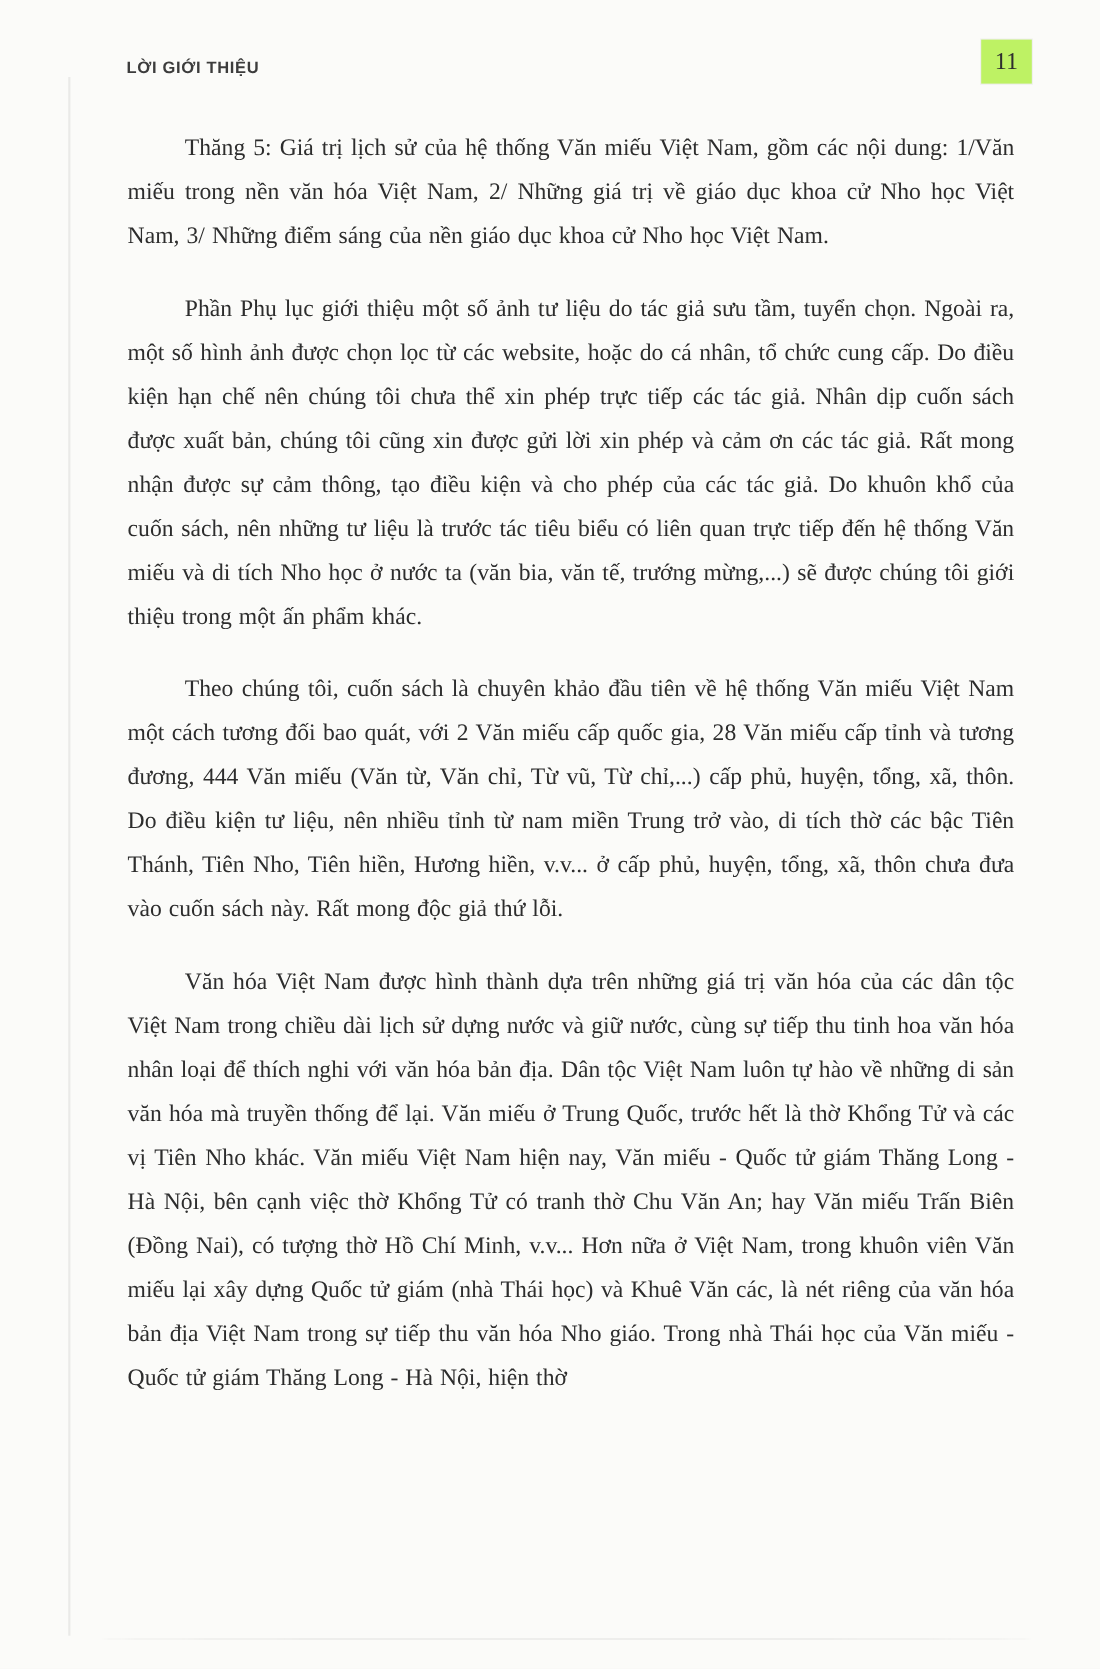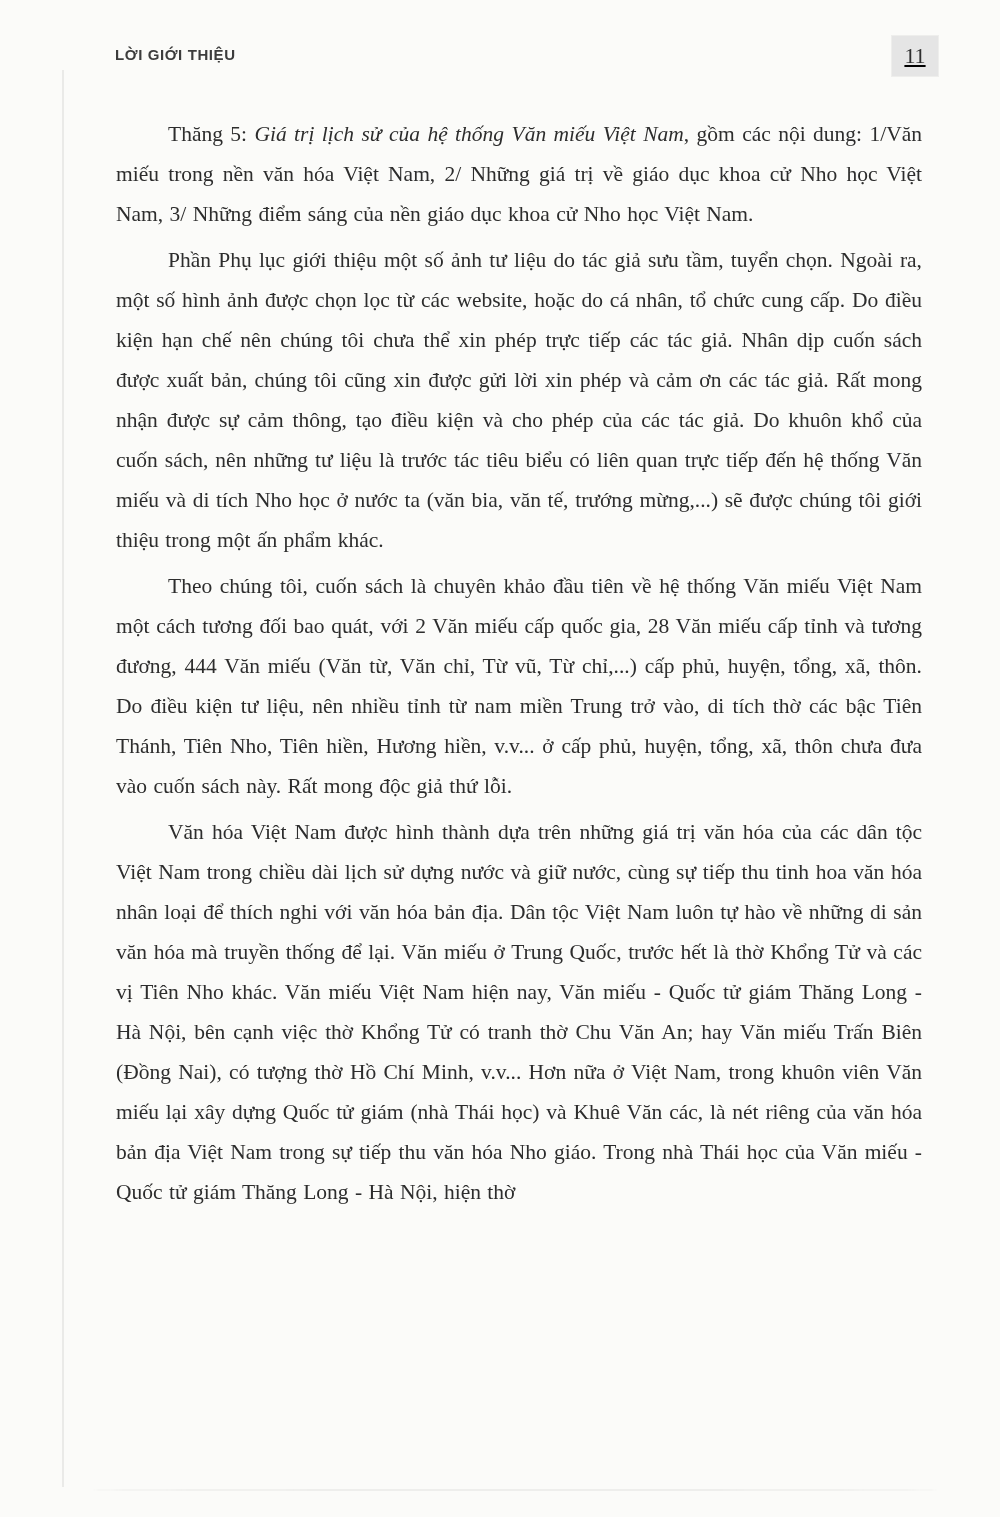--- a/index.html
+++ b/index.html
@@ -36,39 +36,38 @@
     background: rgba(90, 90, 90, 0.08);
     border-radius: 50%;
   }
   .header {
     position: absolute;
     top: 36px;
     left: 115px;
     right: 62px;
     display: flex;
     justify-content: space-between;
-    align-items: flex-start;
+    align-items: center;
   }
   .running-header {
     font-family: "Liberation Sans", sans-serif;
     font-weight: 700;
     font-size: 15px;
     letter-spacing: 0.6px;
     color: #3c3c3c;
     padding-top: 10px;
   }
   .page-number-box {
     width: 46px;
     height: 40px;
-    background: #e5e5e5;
+    background: #bef264;
     box-shadow: 0 0 0 1px rgba(0,0,0,0.05);
     display: flex;
     align-items: center;
     justify-content: center;
-    text-decoration: underline;
   }
   .page-number {
     font-family: "Liberation Serif", serif;
     font-size: 22px;
     color: #2e2e2e;
   }
   .body-text {
     position: absolute;
     top: 114px;
     left: 116px;
@@ -77,24 +76,23 @@
     line-height: 40px;
     color: #2d2d2d;
     text-align: justify;
     word-spacing: 1px;
   }
   .body-text p {
     margin: 0;
     text-indent: 52px;
   }
   .body-text p + p {
-    margin-top: 6px;
+    margin-top: 26px;
   }
   .italic {
-    font-style: italic;
   }
 </style>
 </head>
 <body>
 
 <div class="page">
 
   <div class="edge-left"></div>
   <div class="edge-bottom"></div>
 

